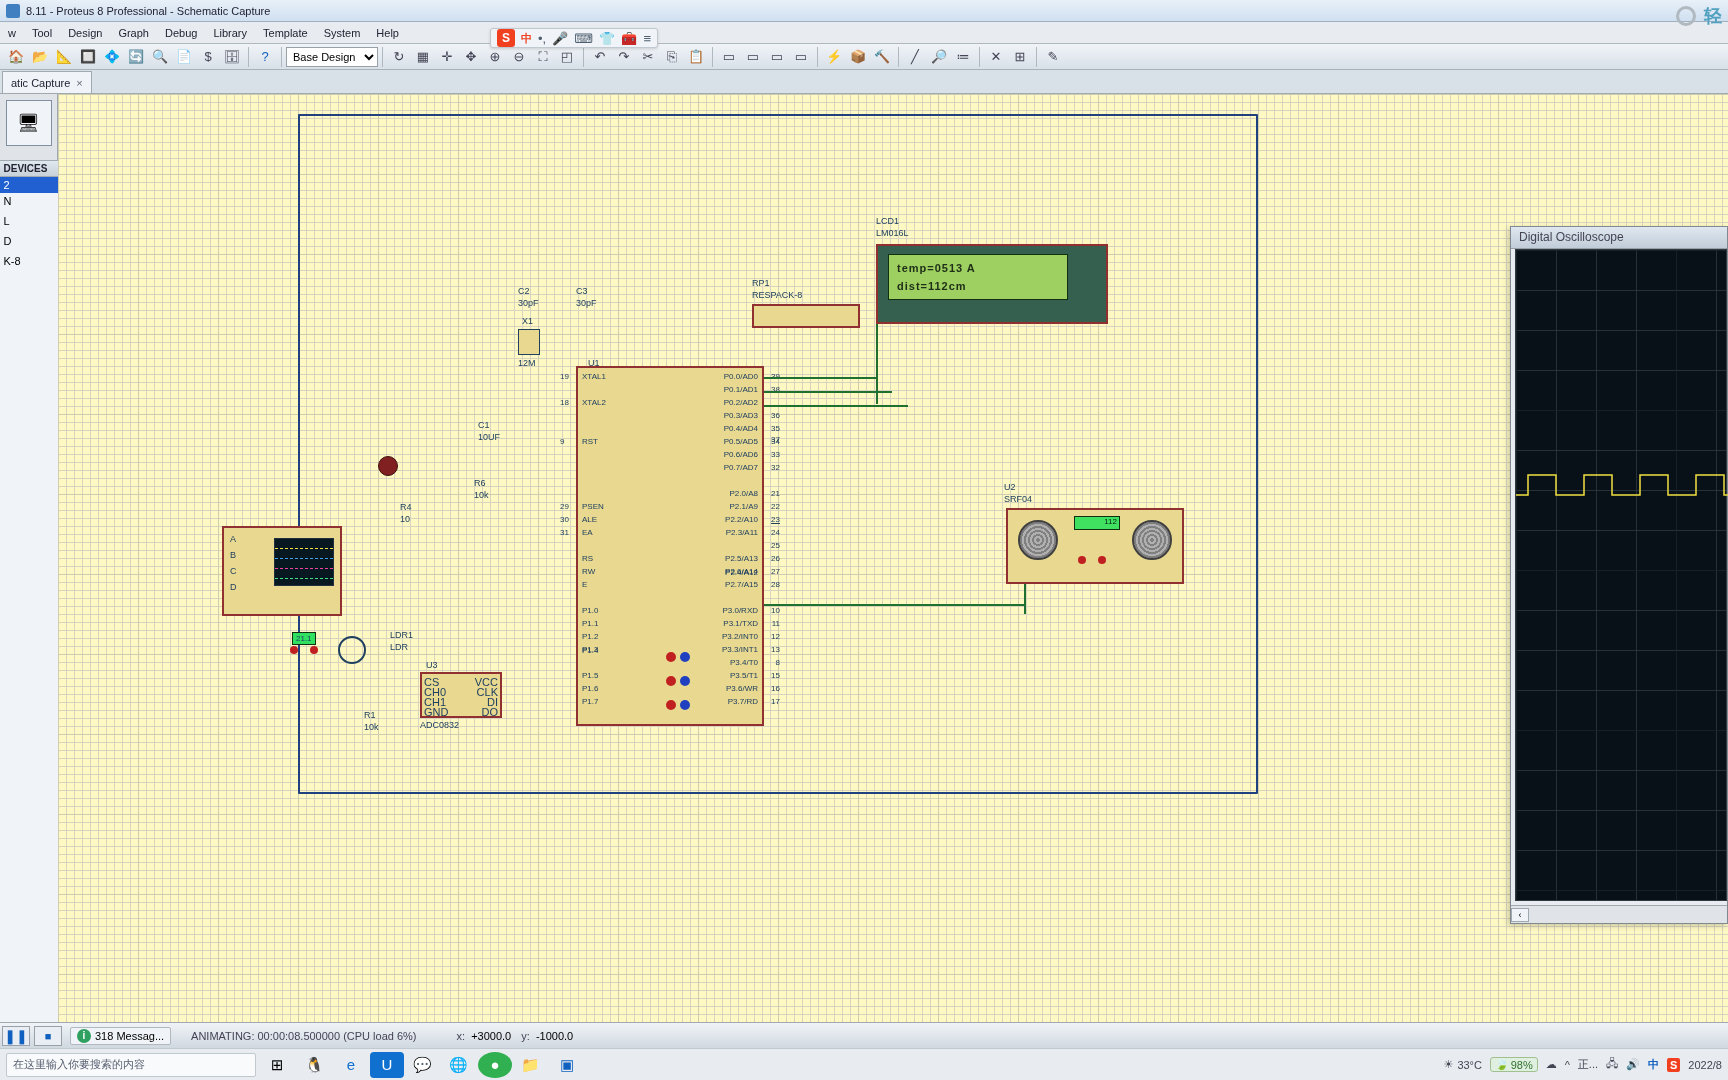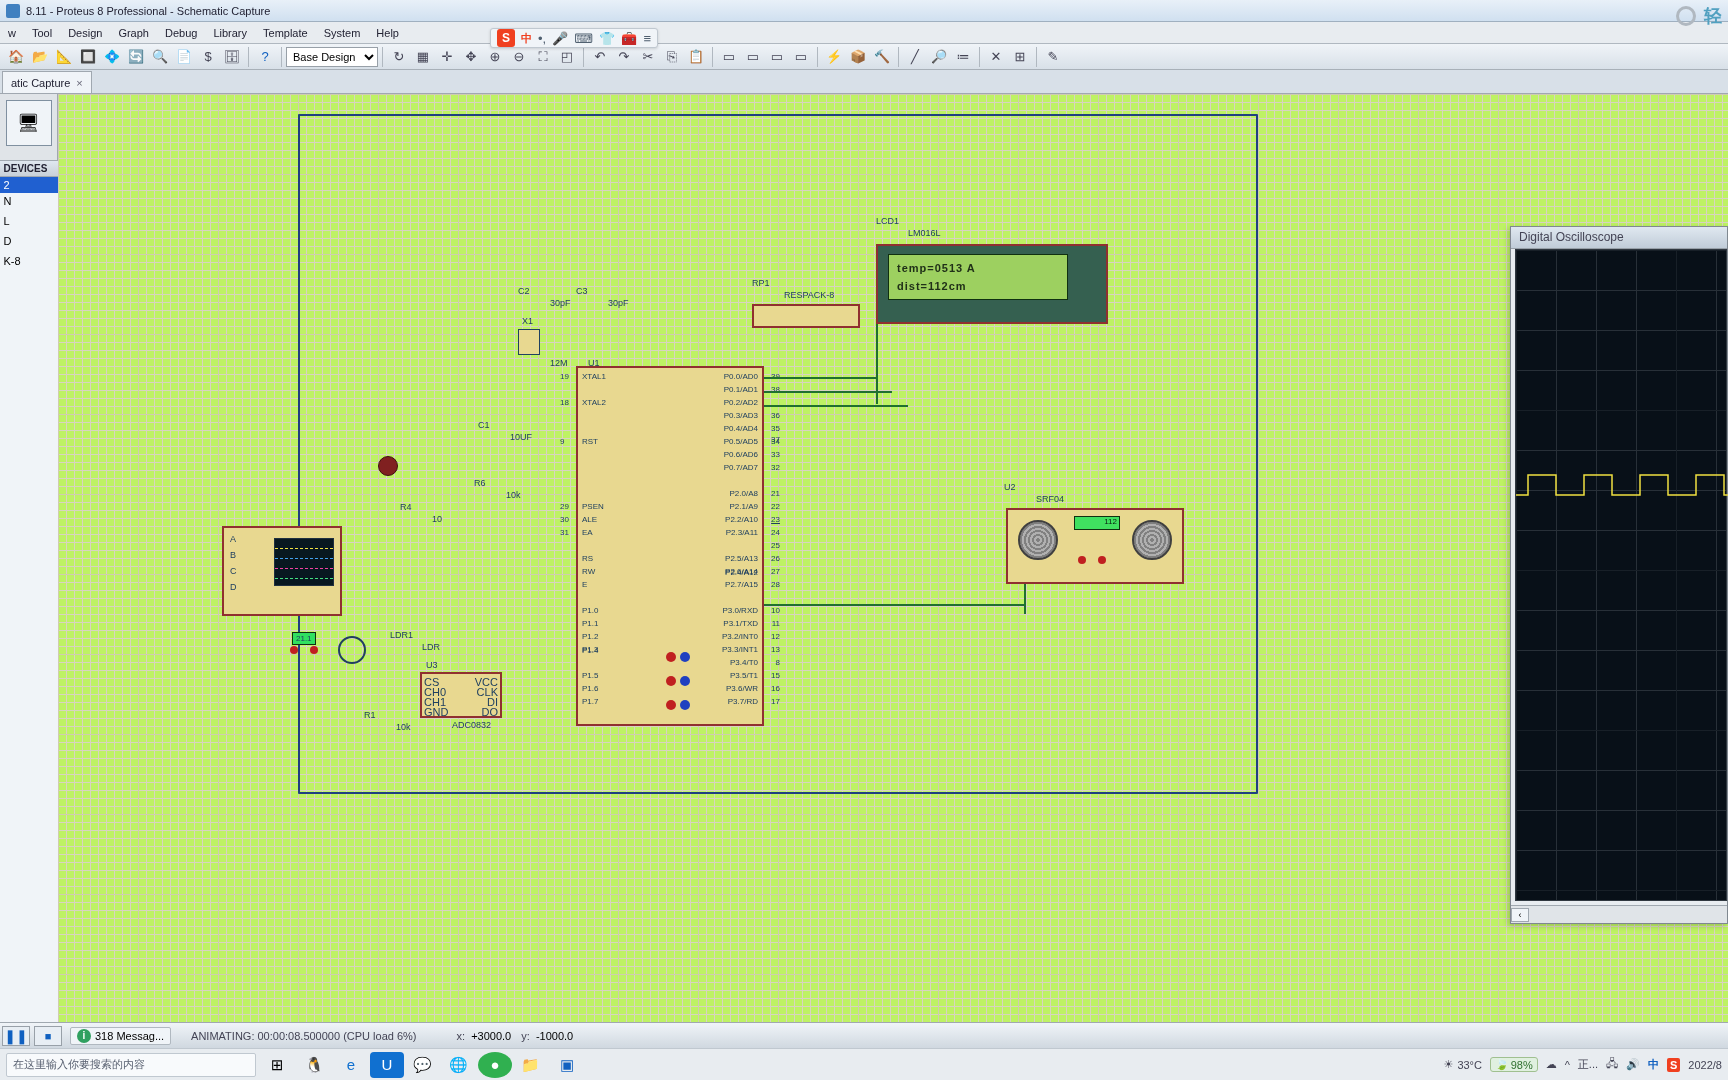--- a/index.html
+++ b/index.html
@@ -29,38 +29,38 @@
 .main-row{display:flex;height:calc(100% - 22px - 22px - 26px - 24px - 26px - 32px);}
 .side-col{width:58px;background:#e0e4e8;border-right:1px solid #a0a8b0;display:flex;flex-direction:column;align-items:center;padding-top:6px;}
 .side-big{width:46px;height:46px;border:1px solid #8090a0;background:#f0f4f8;margin-bottom:4px;display:flex;align-items:center;justify-content:center;font-size:18px;}
 .dev-panel{width:58px;border-top:1px solid #a0a8b0;margin-top:10px;flex:1;background:#f0f4f8;}
 .dev-header{background:linear-gradient(to bottom,#e0e8f0,#c8d0d8);padding:2px 4px;font-size:10px;font-weight:bold;color:#223;border-bottom:1px solid #a0a8b0;}
 .dev-list{font-size:10px;}
 .dev-list .row{padding:2px 4px;white-space:nowrap;overflow:hidden;}
 .dev-list .row.sel{background:#2060d0;color:#fff;}
 
 
-.canvas-wrap{flex:1;position:relative;overflow:hidden;background:#bef264;}
+.canvas-wrap{flex:1;position:relative;overflow:hidden;background:#fef9c3;}
 .canvas{position:absolute;inset:0;
 background-image:
  linear-gradient(#d0ccb0 1px,transparent 1px),
  linear-gradient(90deg,#d0ccb0 1px,transparent 1px),
  linear-gradient(#d8d4c0 1px,transparent 1px),
  linear-gradient(90deg,#d8d4c0 1px,transparent 1px);
 background-size:80px 80px,80px 80px,8px 8px,8px 8px;
 }
 .sheet-border{position:absolute;left:240px;top:20px;width:960px;height:680px;border:2px solid #204080;border-radius:1px;}
 
 
 .part{position:absolute;font-size:9px;color:#204060;}
 .partbox{border:2px solid #903030;background:#e8d890;}
 .thinbox{border:1px solid #204060;}
 .wire{position:absolute;background:#207030;}
 .wire.h{height:2px}.wire.v{width:2px}
-.txt-small{font-size:7px;color:#506070;padding-left:32px;}
+.txt-small{font-size:7px;color:#506070;}
 
 
 .lcd-frame{position:absolute;left:818px;top:150px;width:232px;height:80px;border:2px solid #903030;background:#356050;}
 .lcd-screen{position:absolute;left:10px;top:8px;width:180px;height:46px;background:#9dd060;border:1px solid #103010;color:#203018;font-family:Consolas,monospace;font-size:13px;font-weight:bold;padding:4px 8px;line-height:18px;letter-spacing:1px;}
 
 
 .mcu{position:absolute;left:518px;top:272px;width:188px;height:360px;background:#e8d890;border:2px solid #903030;}
 .mcu .pinL,.mcu .pinR{position:absolute;font-size:8px;color:#204060;white-space:nowrap;}
 .mcu .pinL{left:4px}.mcu .pinR{right:4px;text-align:right}
 

